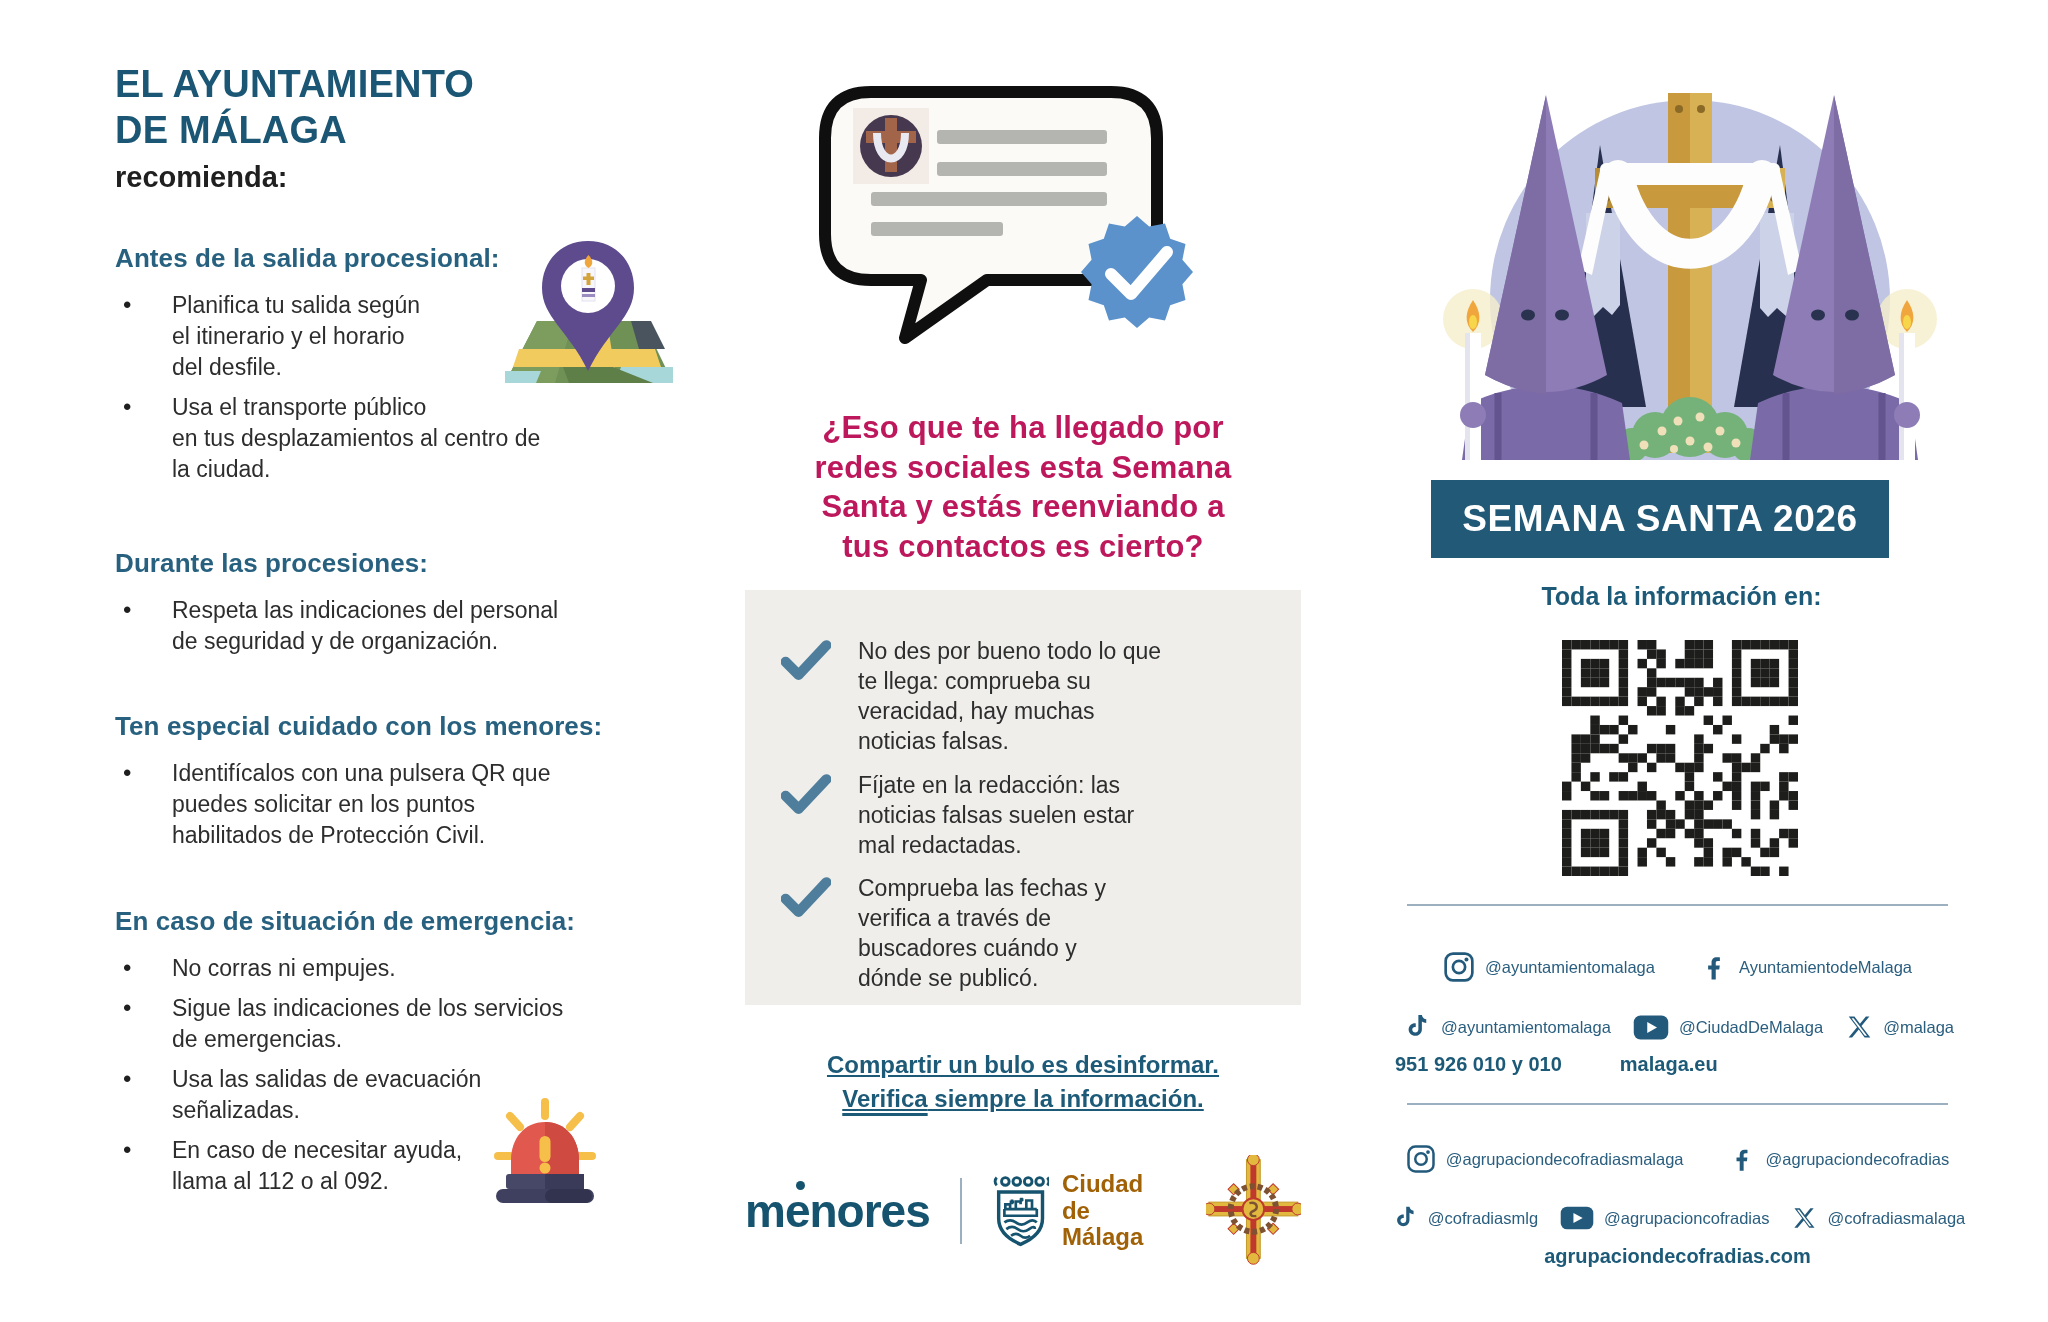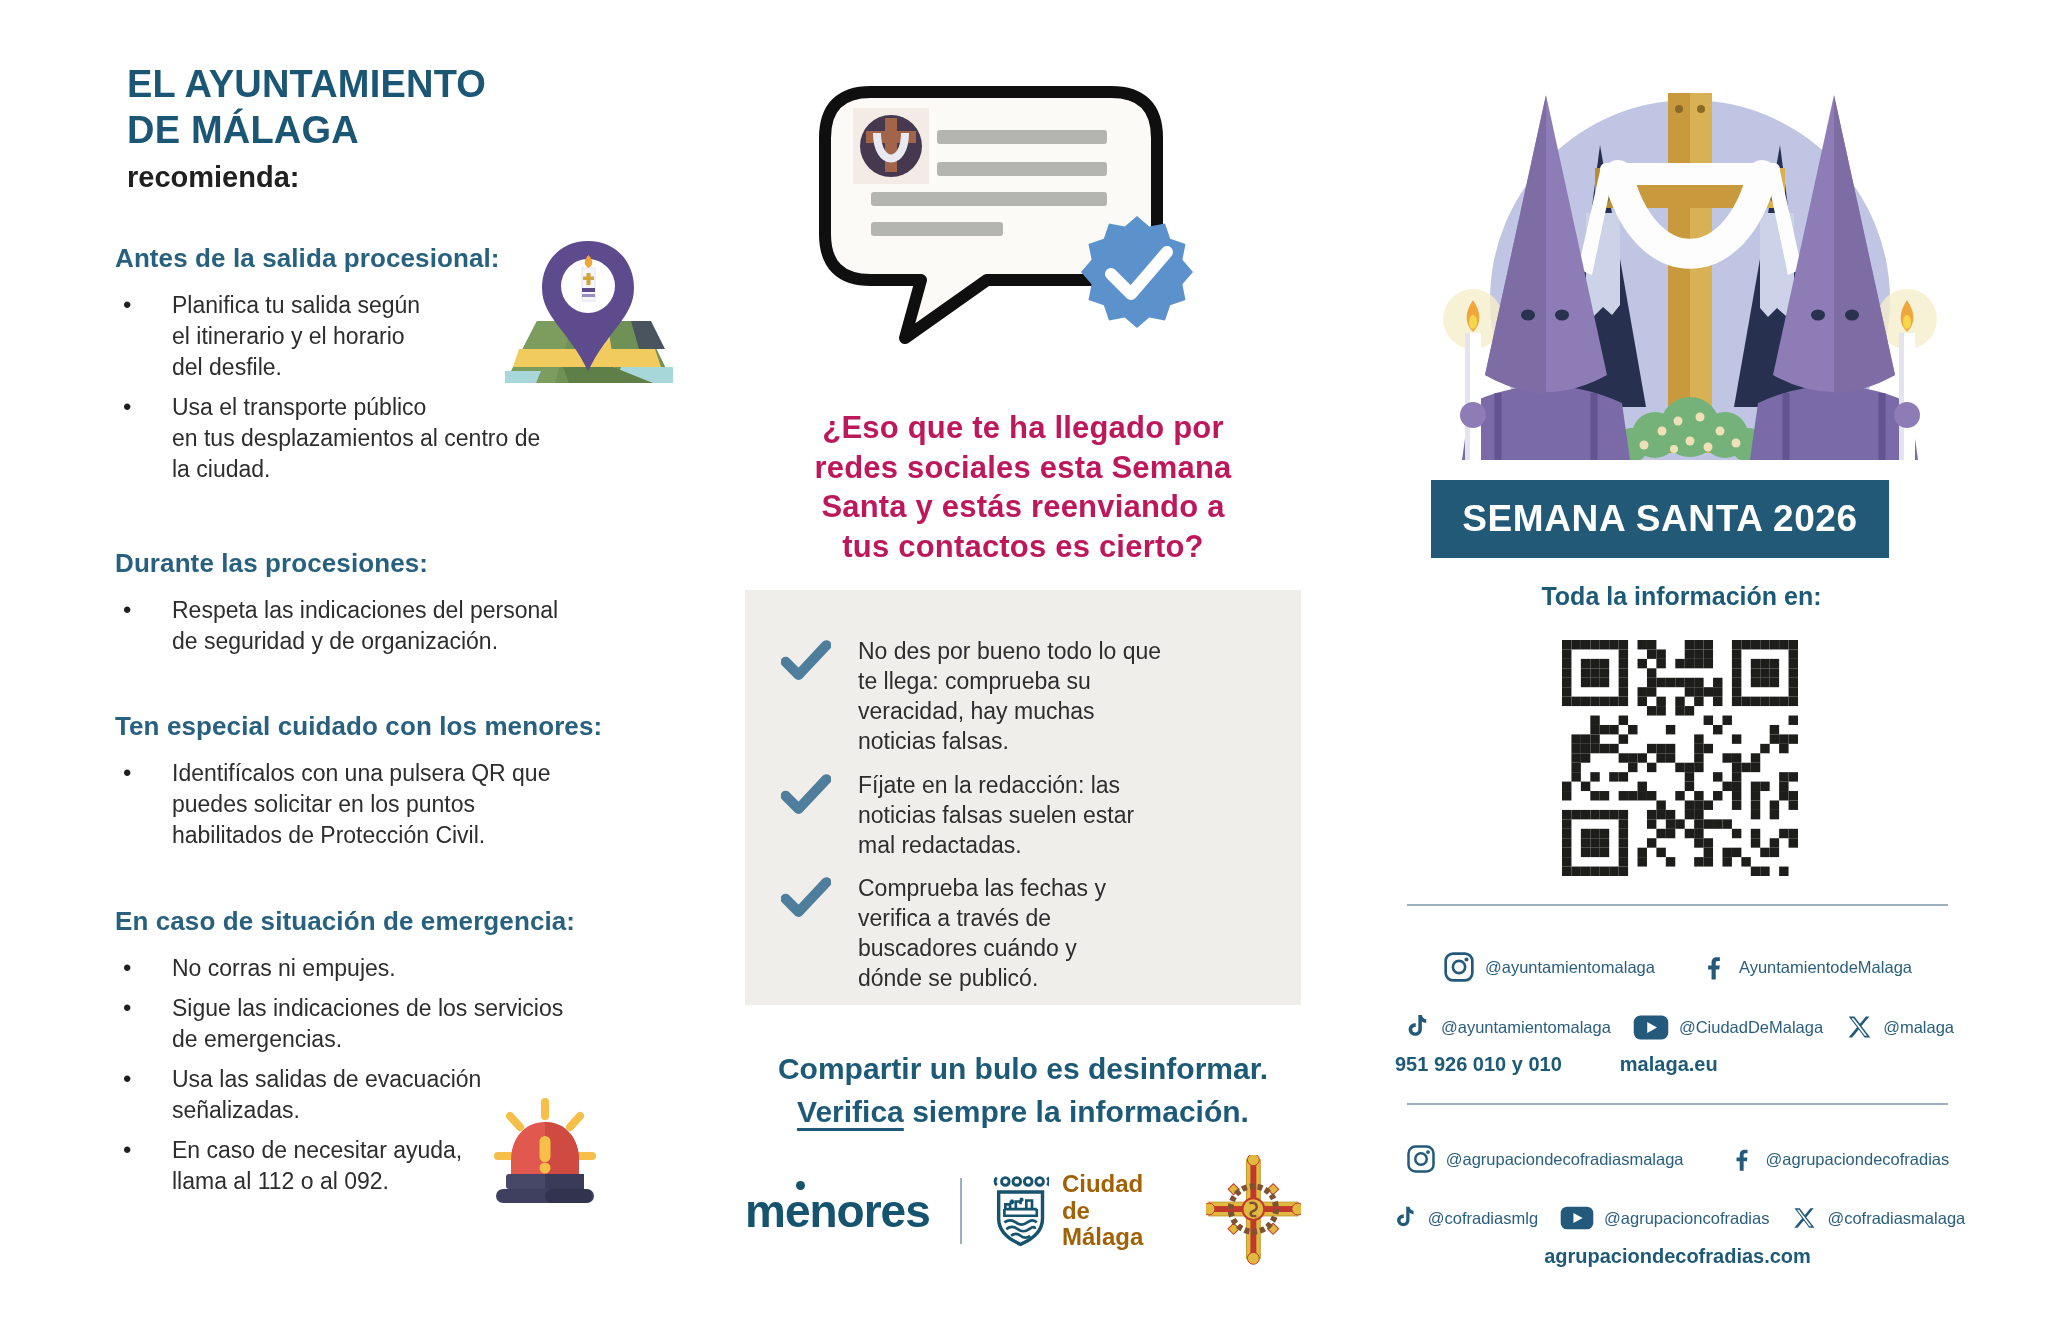--- a/index.html
+++ b/index.html
@@ -1,21 +1,21 @@
 <!DOCTYPE html>
 <html><head>
 <meta charset="utf-8">
 <style>
   html,body{margin:0;padding:0;background:#ffffff;}
   #page{position:relative;width:2048px;height:1322px;background:#ffffff;overflow:hidden;
         font-family:"Liberation Sans","DejaVu Sans",sans-serif;color:#2d2d2d;}
 
   
   .left-col{position:absolute;left:115px;top:0;width:560px;height:1322px;}
-  .main-title{position:absolute;top:62px;left:12px;margin:0;}
+  .main-title{position:absolute;top:62px;left:0;margin:0;}
   .title-teal{display:block;font-size:38px;font-weight:800;color:#1b5674;line-height:1.2;letter-spacing:.2px;}
   .title-sub{display:block;font-size:29px;font-weight:700;color:#202020;margin-top:8px;}
   .sec{position:absolute;left:0;width:560px;}
   .sec h2{margin:0 0 16px 0;font-size:26px;font-weight:800;color:#27617f;letter-spacing:.1px;}
   .sec ul{list-style:none;margin:0;padding:0;}
   .sec li{position:relative;padding-left:57px;margin-bottom:9px;font-size:23px;line-height:1.35;
           color:#2d2d2d;white-space:pre-line;}
   .sec li::before{content:"\2022";position:absolute;left:8px;top:-1px;font-size:24px;color:#1f1f1f;}
   .mappin-wrap{position:absolute;left:388px;top:233px;width:172px;height:155px;}
   .siren-wrap{position:absolute;left:378px;top:1092px;width:104px;height:136px;}
@@ -23,22 +23,22 @@
   
   .mid-col{position:absolute;left:745px;top:0;width:556px;height:1322px;}
   .bubble-wrap{position:absolute;left:74px;top:86px;width:380px;height:262px;}
   .question{position:absolute;top:408px;left:0;width:556px;text-align:center;font-size:31px;font-weight:800;
             color:#be185d;line-height:1.28;white-space:pre-line;letter-spacing:.2px;margin:0;}
   .tips-box{position:absolute;top:590px;left:0;width:556px;height:415px;background:#efeeeb;
             box-sizing:border-box;padding:46px 10px 0 36px;}
   .tip{display:flex;margin-bottom:13px;}
   .tip .tipcheck{width:50px;height:44px;flex:0 0 50px;margin-right:27px;margin-top:3px;}
   .tip-text{font-size:23px;line-height:1.31;color:#2d2d2d;white-space:pre-line;}
-  .statement{position:absolute;top:1048px;left:0;width:556px;text-align:center;font-size:30px;
-             font-weight:800;color:#1d5a78;line-height:1.42;margin:0;}
+  .statement{position:absolute;top:1048px;left:0;width:556px;text-align:center;font-size:24px;
+             font-weight:800;color:#1d5a78;line-height:1.42;margin:0;text-decoration:underline;}
   .statement .und{text-decoration:underline;text-underline-offset:6px;text-decoration-thickness:2.5px;}
   .logos-row{position:absolute;top:1155px;left:0;width:556px;display:flex;align-items:center;
              justify-content:center;gap:30px;}
   .wordmark{font-size:46px;font-weight:800;color:#15536e;letter-spacing:-1px;position:relative;line-height:1;}
   .wordmark .a-dot{position:absolute;width:9px;height:9px;border-radius:50%;background:#15536e;left:51px;top:-7px;}
   .logo-divider{width:2px;height:66px;background:#9db0bf;}
   .ciudad-logo{display:flex;align-items:center;gap:13px;}
   .ciudad-text{font-size:24px;font-weight:700;color:#a16207;line-height:1.12;}
 
   

